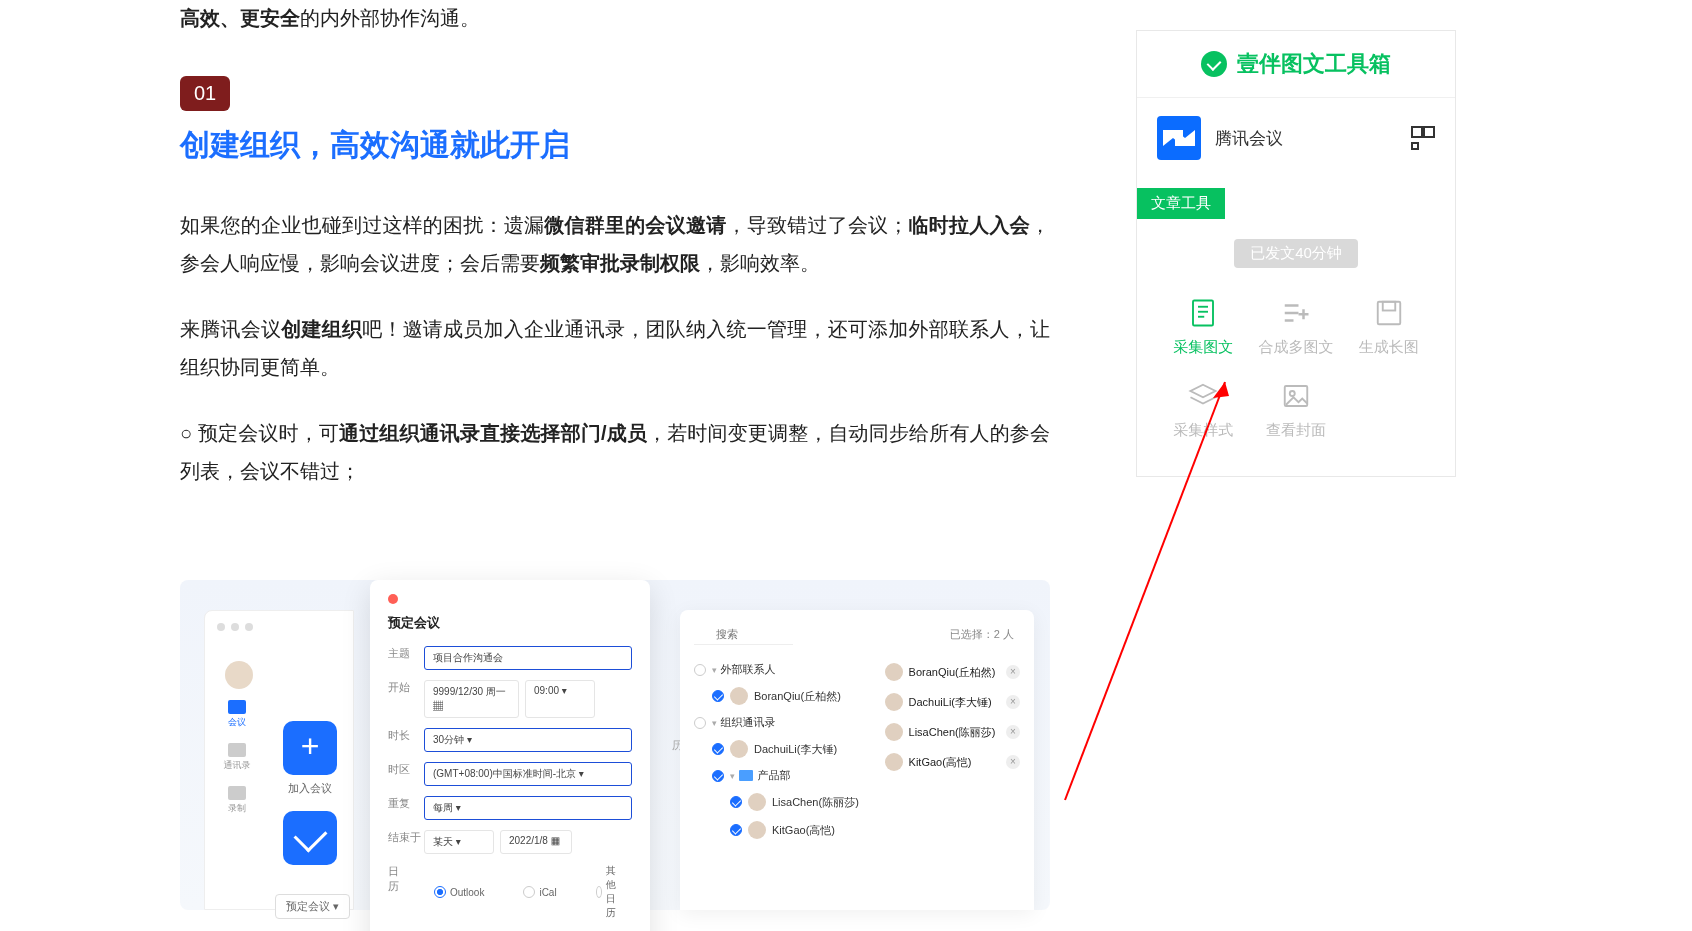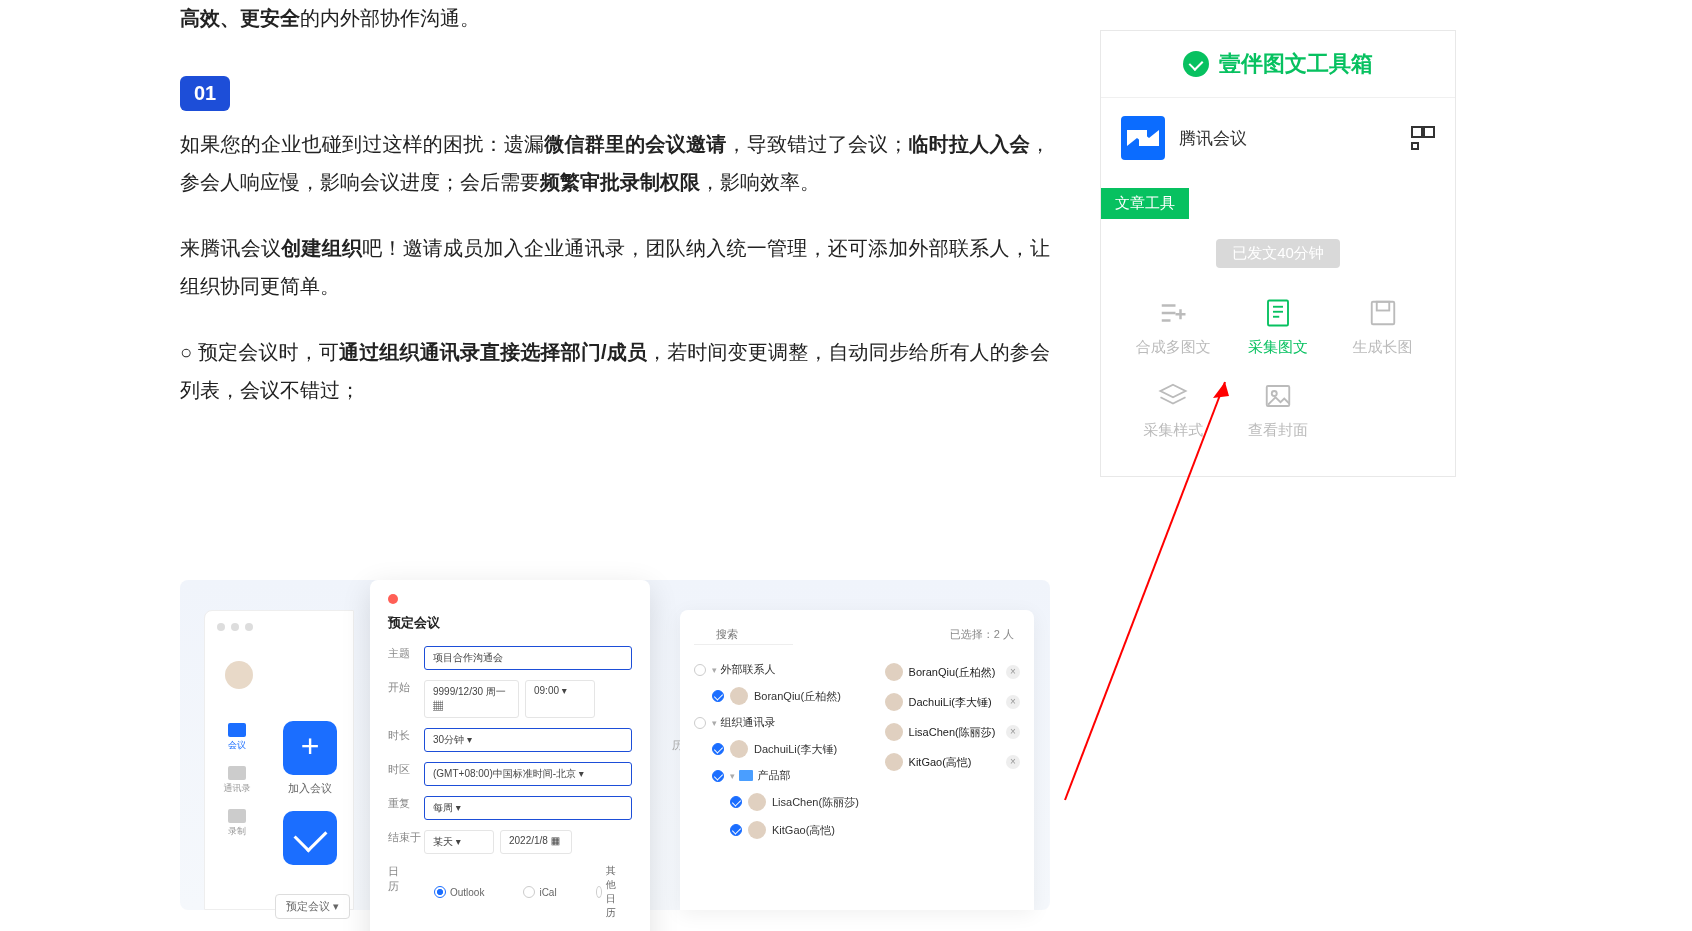--- a/index.html
+++ b/index.html
@@ -1,29 +1,29 @@
 <!DOCTYPE html>
 <html><head>
 <meta charset="utf-8">
 <style>
 * { margin: 0; padding: 0; box-sizing: border-box; }
 body { font-family: -apple-system, BlinkMacSystemFont, "PingFang SC", "Microsoft YaHei", sans-serif; background: #fff; color: #222; width: 1692px; height: 931px; overflow: hidden; position: relative; }
 .main-content { position: absolute; left: 180px; top: 0; width: 870px; }
 .intro-line { font-size: 20px; line-height: 1.8; margin-bottom: 40px; }
 .intro-line .bold { font-weight: 700; }
-.section-num { display: inline-block; background: #1d4ed8; color: #fff; font-weight: 700; font-size: 20px; padding: 6px 14px; border-radius: 6px; margin-bottom: 14px; }
+.section-num { display: inline-block; background: #7f1d1d; color: #fff; font-weight: 400; font-size: 20px; padding: 6px 14px; border-radius: 6px; margin-bottom: 14px; }
 .section-title { color: #1b6eff; font-size: 30px; font-weight: 700; margin-bottom: 40px; }
 .para { font-size: 20px; line-height: 1.9; margin-bottom: 28px; color: #222; text-align: justify; }
 .para .bold { font-weight: 700; }
 .figure-area { position: absolute; left: 180px; top: 580px; width: 870px; height: 330px; background: linear-gradient(180deg, #f0f4fb 0%, #f5f8fc 100%); border-radius: 8px; }
 .left-pane { position: absolute; left: 24px; top: 30px; width: 150px; height: 300px; background: #fff; border-radius: 8px 0 0 0; border: 1px solid #eee; }
 .lp-dots { position: absolute; left: 12px; top: 12px; display: flex; gap: 6px; }
 .lp-dot { width: 8px; height: 8px; border-radius: 50%; background: #ddd; }
 .lp-avatar { position: absolute; left: 20px; top: 50px; width: 28px; height: 28px; border-radius: 50%; background: #e8d9c8; }
-.lp-side { position: absolute; left: 14px; top: 112px; width: 36px; }
+.lp-side { position: absolute; left: 14px; top: 89px; width: 36px; }
 .lp-tab { text-align: center; font-size: 9px; color: #999; margin-bottom: 14px; }
 .lp-tab.active { color: #1b6eff; }
 .lp-tab .ic { width: 18px; height: 14px; margin: 0 auto 2px; background: #ccc; border-radius: 2px; }
 .lp-tab.active .ic { background: #1b6eff; }
 .lp-big { position: absolute; left: 78px; top: 110px; width: 54px; height: 54px; background: #1b6eff; border-radius: 10px; color: #fff; font-size: 32px; text-align: center; line-height: 50px; }
 .lp-big-lbl { position: absolute; left: 78px; top: 170px; width: 54px; text-align: center; font-size: 11px; color: #666; }
 .lp-big2 { position: absolute; left: 78px; top: 200px; width: 54px; height: 54px; background: #1b6eff; border-radius: 10px; display: flex; align-items: center; justify-content: center; }
 .lp-big2::after { content: ''; width: 24px; height: 18px; border: 3px solid #fff; border-top: none; border-right: none; transform: rotate(-45deg); margin-top: -6px; }
 .lp-dropdown { position: absolute; left: 70px; bottom: -10px; background: #fff; border: 1px solid #ddd; border-radius: 4px; padding: 4px 10px; font-size: 11px; color: #666; }
 .sched-card { position: absolute; left: 190px; top: 0; width: 280px; background: #fff; border-radius: 8px; box-shadow: 0 8px 30px rgba(0,0,0,0.12); padding: 14px 18px; }
@@ -51,21 +51,21 @@
 .tree-ck { width: 12px; height: 12px; border: 1px solid #ccc; border-radius: 50%; margin-right: 6px; }
 .tree-ck.on { background: #1b6eff; border-color: #1b6eff; position: relative; }
 .tree-ck.on::after { content: ''; position: absolute; left: 3px; top: 1px; width: 4px; height: 7px; border: solid #fff; border-width: 0 1.5px 1.5px 0; transform: rotate(45deg); }
 .tree-arr { color: #aaa; margin-right: 4px; font-size: 9px; }
 .tree-fold { width: 14px; height: 11px; background: #4a9eff; border-radius: 1px; margin-right: 5px; }
 .tree-av { width: 18px; height: 18px; border-radius: 50%; background: #e0d0c0; margin-right: 6px; }
 .tree-indent { margin-left: 18px; }
 .sel-row { display: flex; align-items: center; font-size: 11px; padding: 6px 0; }
 .sel-av { width: 18px; height: 18px; border-radius: 50%; background: #e0d0c0; margin-right: 6px; }
 .sel-rm { margin-left: auto; width: 14px; height: 14px; border-radius: 50%; background: #eee; color: #999; font-size: 10px; text-align: center; line-height: 14px; }
-.sidebar { position: absolute; right: 236px; top: 30px; width: 356px; background: #fff; border: 1px solid #e8e8e8; }
+.sidebar { position: absolute; right: 236px; top: 30px; width: 320px; background: #fff; border: 1px solid #e8e8e8; }
 .sb-head { display: flex; align-items: center; justify-content: center; padding: 18px 0; border-bottom: 1px solid #f0f0f0; }
 .sb-head-ic { width: 26px; height: 26px; border-radius: 50%; background: #07c160; margin-right: 10px; position: relative; }
 .sb-head-ic::after { content: ''; position: absolute; left: 7px; top: 8px; width: 10px; height: 7px; border: 2.5px solid #fff; border-top: none; border-right: none; transform: rotate(-45deg); }
 .sb-head-txt { color: #07c160; font-size: 22px; font-weight: 700; }
 .sb-org { display: flex; align-items: center; padding: 18px 20px; }
 .sb-org-ic { width: 44px; height: 44px; background: #0b6cff; border-radius: 4px; margin-right: 14px; position: relative; overflow: hidden; }
 .sb-org-ic::before { content: ''; position: absolute; left: 6px; top: 14px; width: 0; height: 0; border-left: 10px solid #fff; border-right: 10px solid #fff; border-top: 8px solid #fff; border-bottom: 8px solid transparent; }
 .sb-org-ic::after { content: ''; position: absolute; right: 6px; top: 14px; width: 0; height: 0; border-left: 10px solid #fff; border-right: 10px solid #fff; border-bottom: 8px solid #fff; border-top: 8px solid transparent; }
 .sb-org-name { font-size: 17px; color: #333; }
 .sb-qr { margin-left: auto; width: 24px; height: 24px; position: relative; }
@@ -83,20 +83,21 @@
 .sb-tool-ic { width: 32px; height: 30px; margin: 0 auto 10px; position: relative; }
 </style>
 </head>
 <body>
 
 <div class="main-content">
   <p class="intro-line">
     <span class="bold">高效、更安全</span><span>的内外部协作沟通。</span>
   </p>
   <div class="section-num">01</div>
+  <h2 class="section-title">创建组织，高效沟通就此开启</h2>
   <p class="para">
     <span>如果您的企业也碰到过这样的困扰：遗漏</span><span class="bold">微信群里的会议邀请</span><span>，导致错过了会议；</span><span class="bold">临时拉人入会</span><span>，参会人响应慢，影响会议进度；会后需要</span><span class="bold">频繁审批录制权限</span><span>，影响效率。</span>
   </p>
   <p class="para">
     <span>来腾讯会议</span><span class="bold">创建组织</span><span>吧！邀请成员加入企业通讯录，团队纳入统一管理，还可添加外部联系人，让组织协同更简单。</span>
   </p>
   <p class="para">
     <span>○ 预定会议时，可</span><span class="bold">通过组织通讯录直接选择部门/成员</span><span>，若时间变更调整，自动同步给所有人的参会列表，会议不错过；</span>
   </p>
 </div>
@@ -245,39 +246,39 @@
   <div class="sb-org">
     <div class="sb-org-ic"></div>
     <div class="sb-org-name">腾讯会议</div>
     <div class="sb-qr">
         <div class="sb-qr-b"></div>
       </div>
   </div>
   <div class="sb-tag-row"><span class="sb-tag">文章工具</span></div>
   <div class="sb-time"><span class="sb-time-pill">已发文40分钟</span></div>
   <div class="sb-tools">
+    <div class="sb-tool active">
+      <div class="sb-tool-ic"><svg viewBox="0 0 24 24" width="32" height="30">
+            <rect x="4" y="2" width="16" height="20" rx="1" fill="none" stroke="#07c160" stroke-width="1.5"></rect>
+            <line x1="8" y1="7" x2="16" y2="7" stroke="#07c160" stroke-width="1.5"></line>
+            <line x1="8" y1="11" x2="16" y2="11" stroke="#07c160" stroke-width="1.5"></line>
+            <line x1="8" y1="15" x2="13" y2="15" stroke="#07c160" stroke-width="1.5"></line>
+          </svg></div>
+      <span>采集图文</span>
+    </div>
     <div class="sb-tool">
       <div class="sb-tool-ic"><svg viewBox="0 0 24 24" width="32" height="30">
             <line x1="3" y1="6" x2="14" y2="6" stroke="#bbb" stroke-width="2"></line>
             <line x1="3" y1="12" x2="14" y2="12" stroke="#bbb" stroke-width="2"></line>
             <line x1="3" y1="18" x2="10" y2="18" stroke="#bbb" stroke-width="2"></line>
             <line x1="18" y1="9" x2="18" y2="17" stroke="#bbb" stroke-width="2"></line>
             <line x1="14" y1="13" x2="22" y2="13" stroke="#bbb" stroke-width="2"></line>
           </svg></div>
       <span>合成多图文</span>
     </div>
-    <div class="sb-tool active">
-      <div class="sb-tool-ic"><svg viewBox="0 0 24 24" width="32" height="30">
-            <rect x="4" y="2" width="16" height="20" rx="1" fill="none" stroke="#07c160" stroke-width="1.5"></rect>
-            <line x1="8" y1="7" x2="16" y2="7" stroke="#07c160" stroke-width="1.5"></line>
-            <line x1="8" y1="11" x2="16" y2="11" stroke="#07c160" stroke-width="1.5"></line>
-            <line x1="8" y1="15" x2="13" y2="15" stroke="#07c160" stroke-width="1.5"></line>
-          </svg></div>
-      <span>采集图文</span>
-    </div>
     <div class="sb-tool">
       <div class="sb-tool-ic"><svg viewBox="0 0 24 24" width="32" height="30">
             <rect x="3" y="3" width="18" height="18" rx="1" fill="none" stroke="#bbb" stroke-width="1.5"></rect>
             <rect x="7" y="3" width="10" height="7" fill="none" stroke="#bbb" stroke-width="1.5"></rect>
           </svg></div>
       <span>生成长图</span>
     </div>
     <div class="sb-tool">
       <div class="sb-tool-ic"><svg viewBox="0 0 24 24" width="32" height="30">
             <polygon points="12,3 22,8 12,13 2,8" fill="none" stroke="#bbb" stroke-width="1.5"></polygon>

